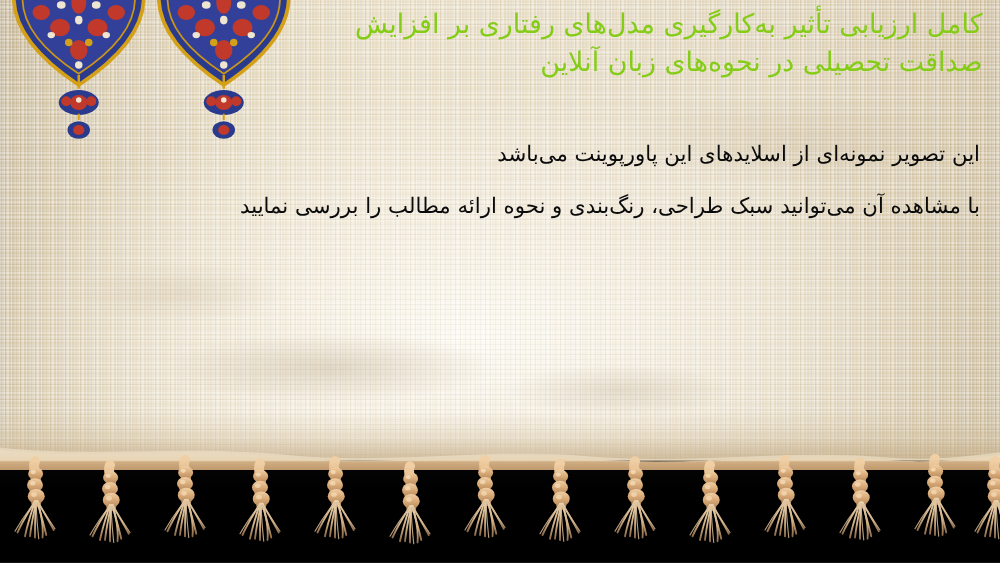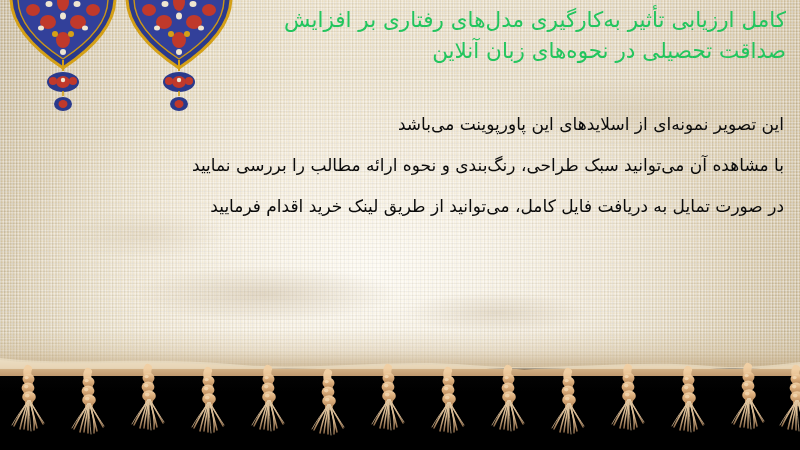--- a/index.html
+++ b/index.html
@@ -128,21 +128,21 @@
     width: 800px;
     height: 372px;
   }
 
   .title {
     position: absolute;
     right: 14px;
     top: 4px;
     width: 600px;
     text-align: right;
-    color: #22c55e;
+    color: #84cc16;
     font-size: 21.5px;
     line-height: 31px;
     font-weight: 500;
     letter-spacing: 0px;
   }
 
   .body-line {
     position: absolute;
     right: 16px;
     width: 760px;
@@ -255,21 +255,20 @@
 
   <div class="text-layer">
 
     <div class="title">
       <div>کامل ارزیابی تأثیر به‌کارگیری مدل‌های رفتاری بر افزایش</div>
       <div>صداقت تحصیلی در نحوه‌های زبان آنلاین</div>
     </div>
 
     <div class="body-line l1">این تصویر نمونه‌ای از اسلایدهای این پاورپوینت می‌باشد</div>
     <div class="body-line l2">با مشاهده آن می‌توانید سبک طراحی، رنگ‌بندی و نحوه ارائه مطالب را بررسی نمایید</div>
-    <div class="body-line l3">در صورت تمایل به دریافت فایل کامل، می‌توانید از طریق لینک خرید اقدام فرمایید</div>
 
   </div>
 
   <div class="black-floor"></div>
 
   <svg class="fringe-svg" viewBox="0 0 800 94">
     <defs>
       <linearGradient id="ropeG" x1="0" y1="0" x2="0" y2="1">
         <stop offset="0%" stop-color="#f0cfa4"></stop>
         <stop offset="45%" stop-color="#dcae7c"></stop>

